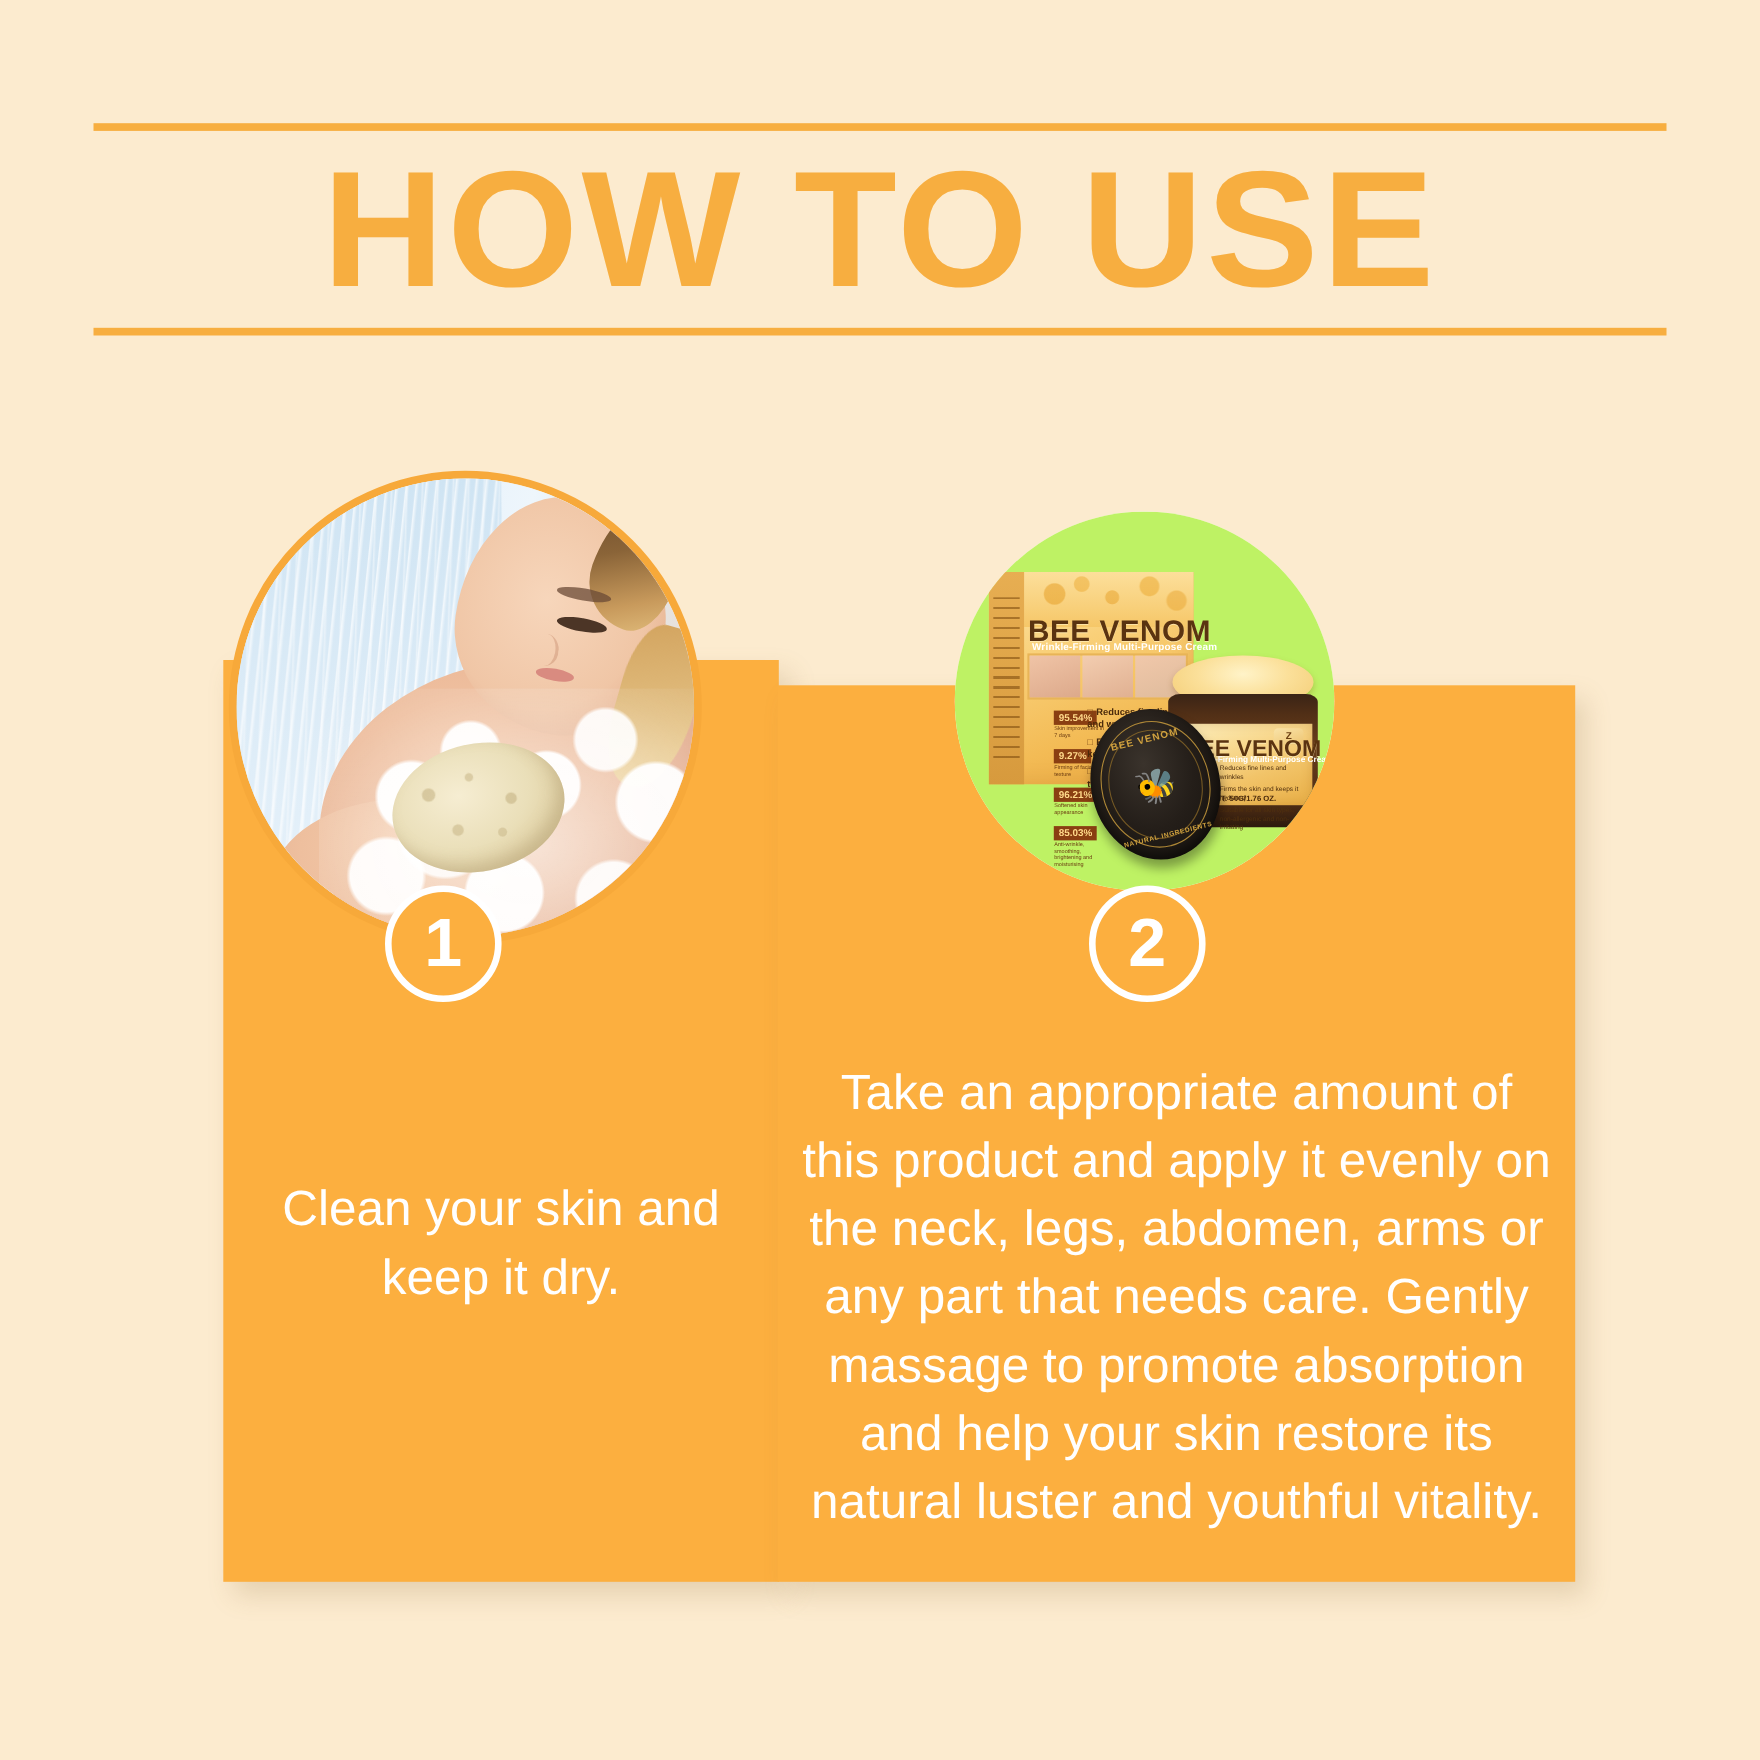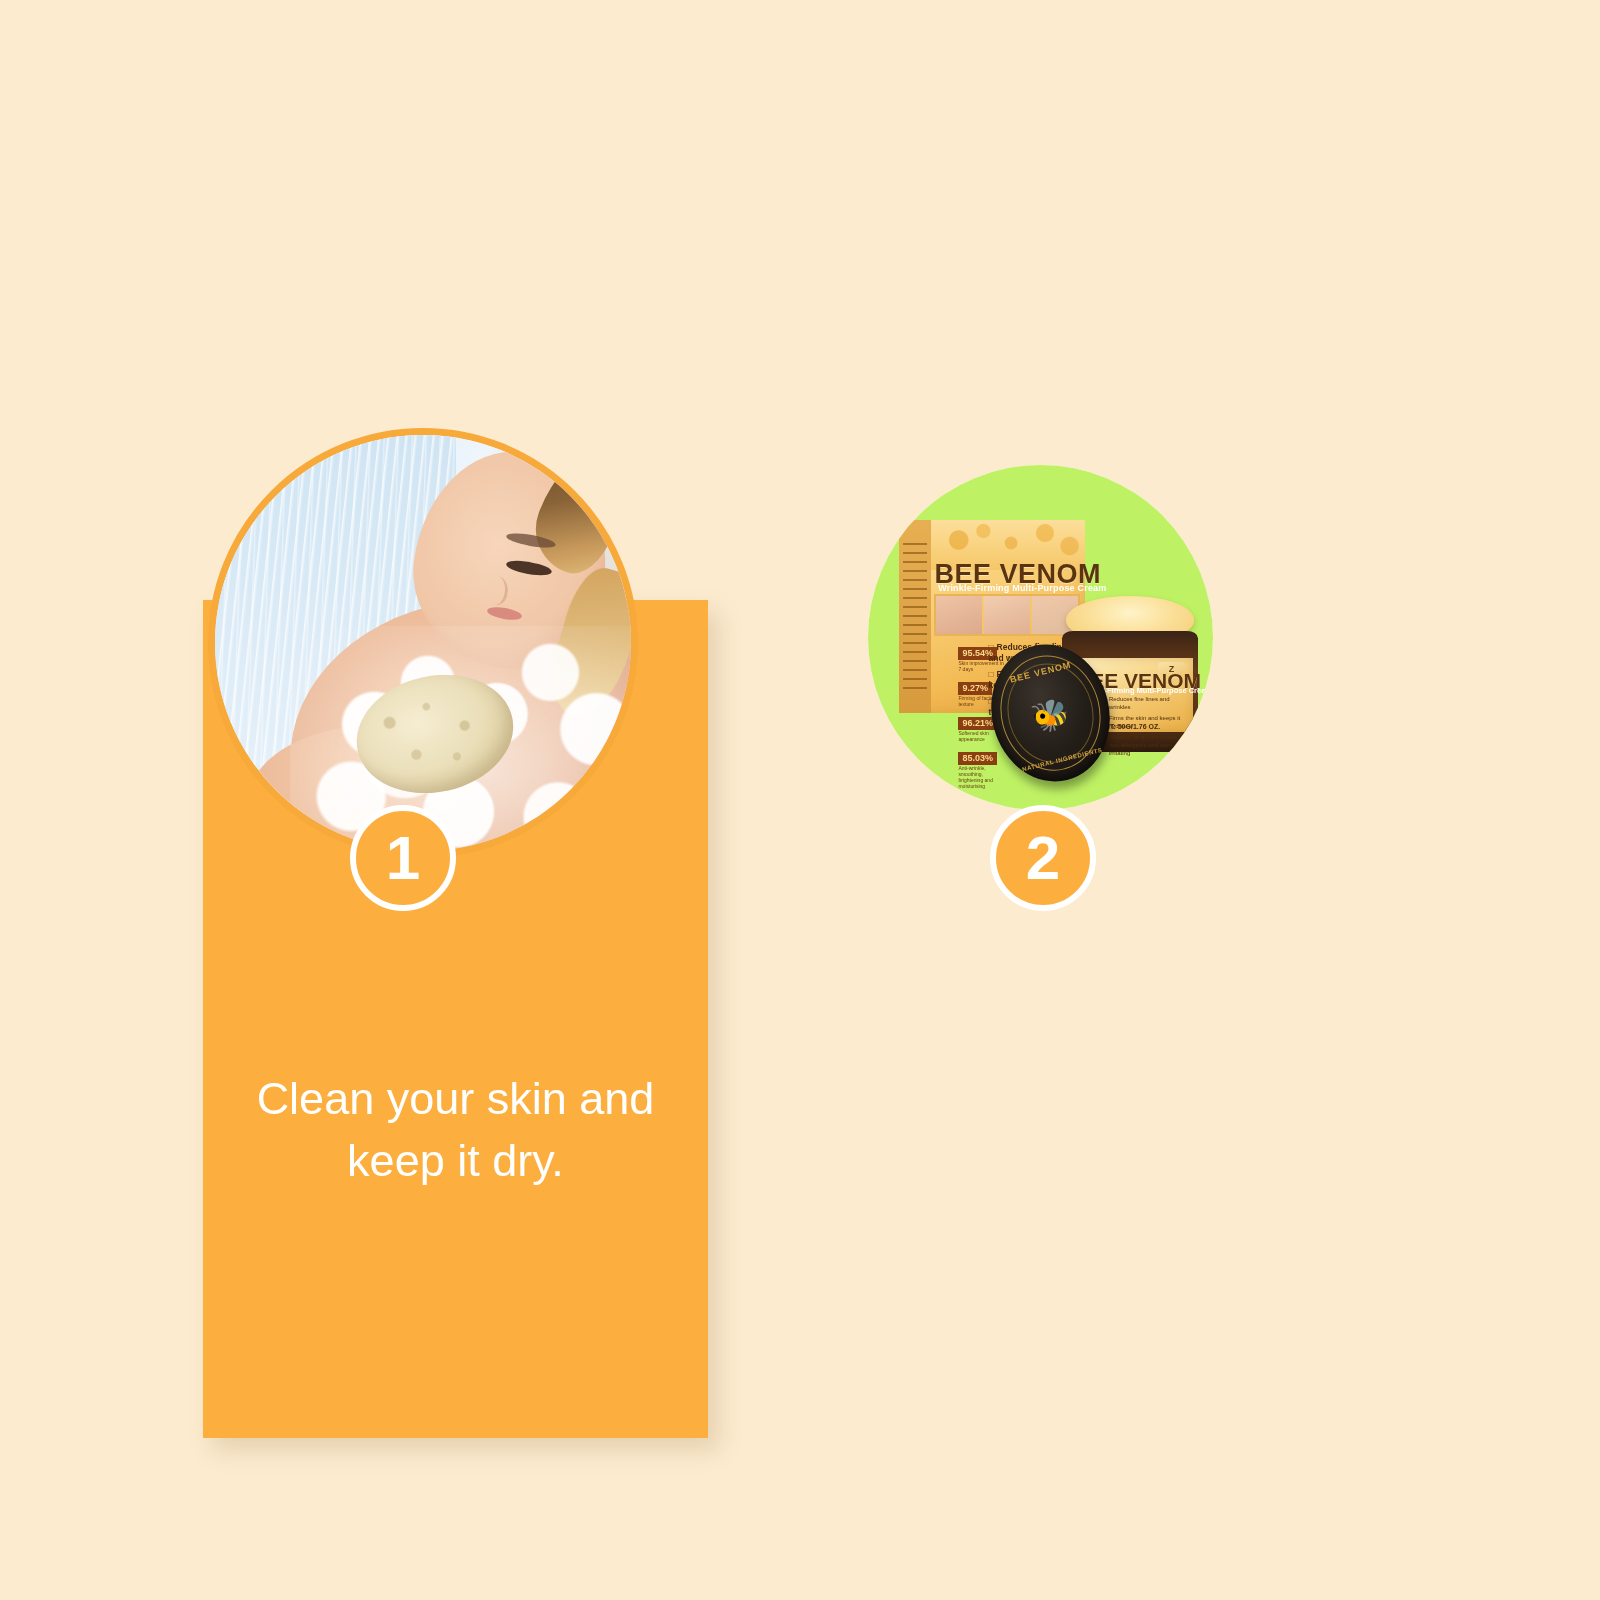--- a/index.html
+++ b/index.html
@@ -568,20 +568,25 @@
     top: 805px;
     width: 106px;
     height: 106px;
   }
 </style>
 </head>
 <body>
 
 <div class="page">
 
+  <div class="header">
+    <div class="rule rule-top"></div>
+    <div class="title">HOW TO USE</div>
+    <div class="rule rule-bottom"></div>
+  </div>
 
   <div class="card card-1">
     <div class="card-text">Clean your skin and keep it dry.</div>
   </div>
 
   <div class="circle-photo circle-1">
     <div class="shower-scene">
       <div class="shower-rain"></div>
       <div class="skin-shoulder"></div>
       <div class="head">
@@ -593,20 +598,23 @@
       <div class="nose"></div>
       <div class="lips"></div>
       <div class="arm"></div>
       <div class="foam"></div>
       <div class="sponge"></div>
     </div>
   </div>
 
   <div class="badge badge-1">1</div>
 
+  <div class="card card-2">
+    <div class="card-text">Take an appropriate amount of this product and apply it evenly on the neck, legs, abdomen, arms or any part that needs care. Gently massage to promote absorption and help your skin restore its natural luster and youthful vitality.</div>
+  </div>
 
   <div class="circle-photo circle-2">
     <div class="product-scene">
 
       <div class="box">
         <div class="box-honeycomb"></div>
         <div class="box-side">
           <div class="box-side-lines"></div>
         </div>
         <div class="box-title">BEE VENOM</div>

